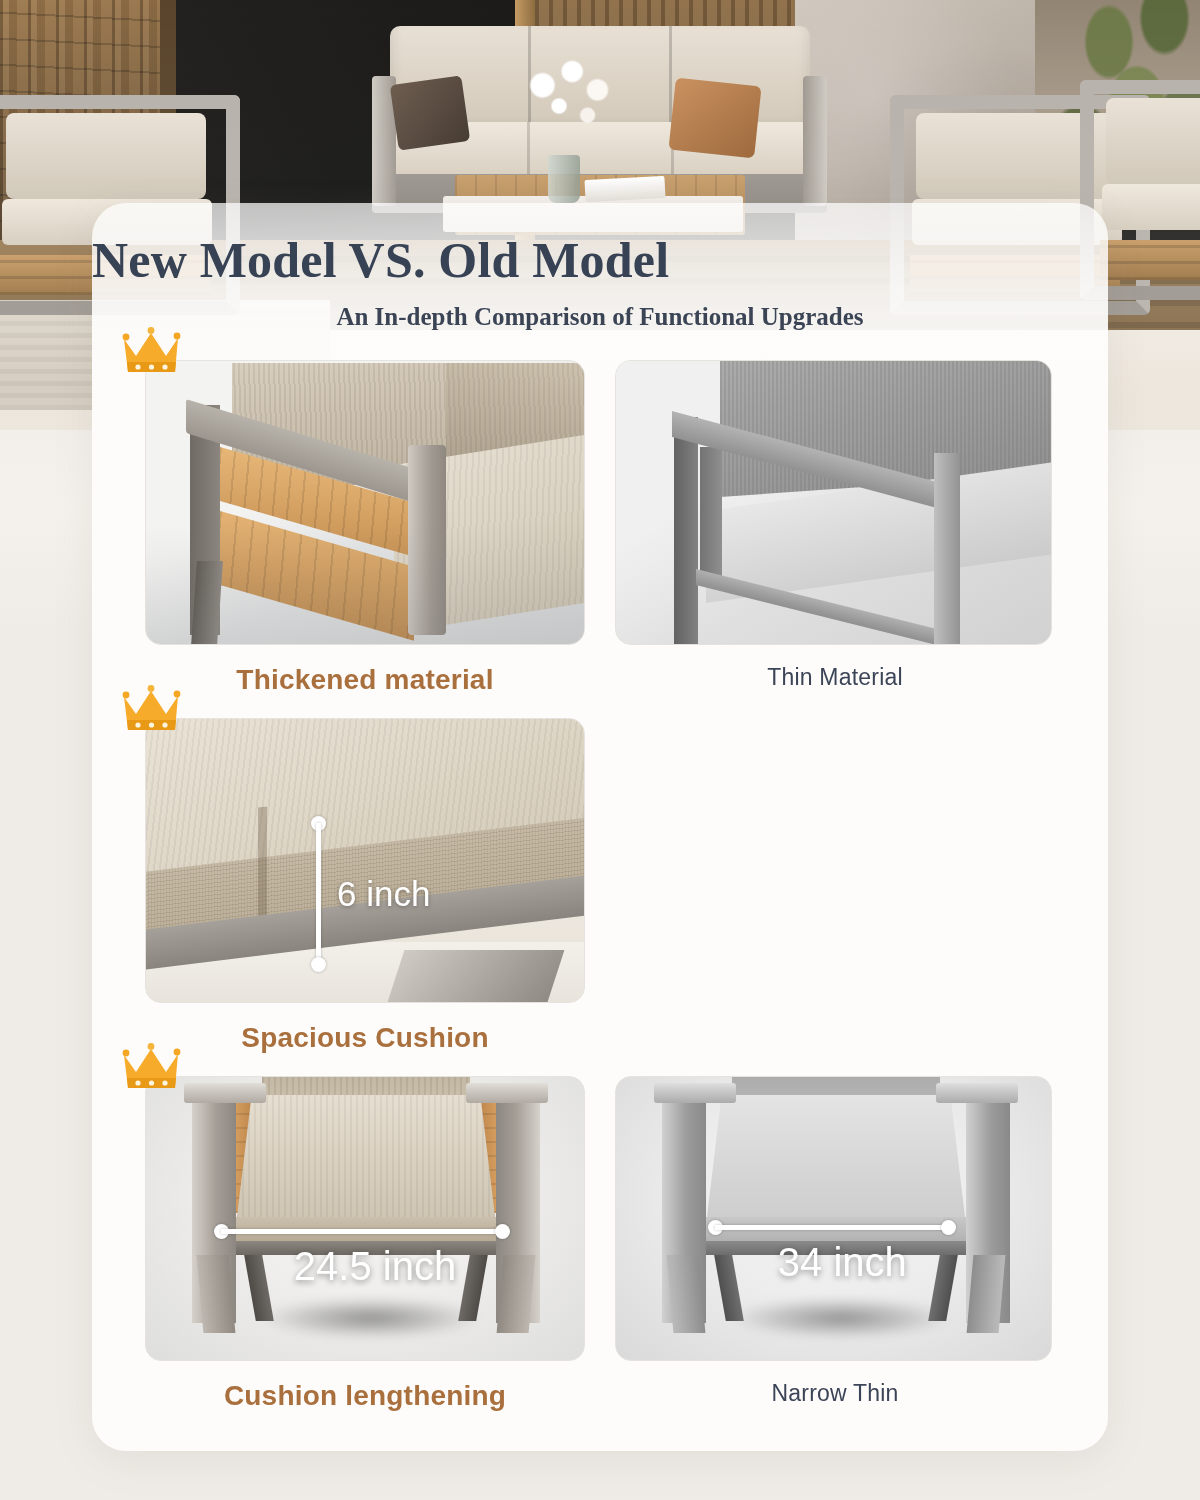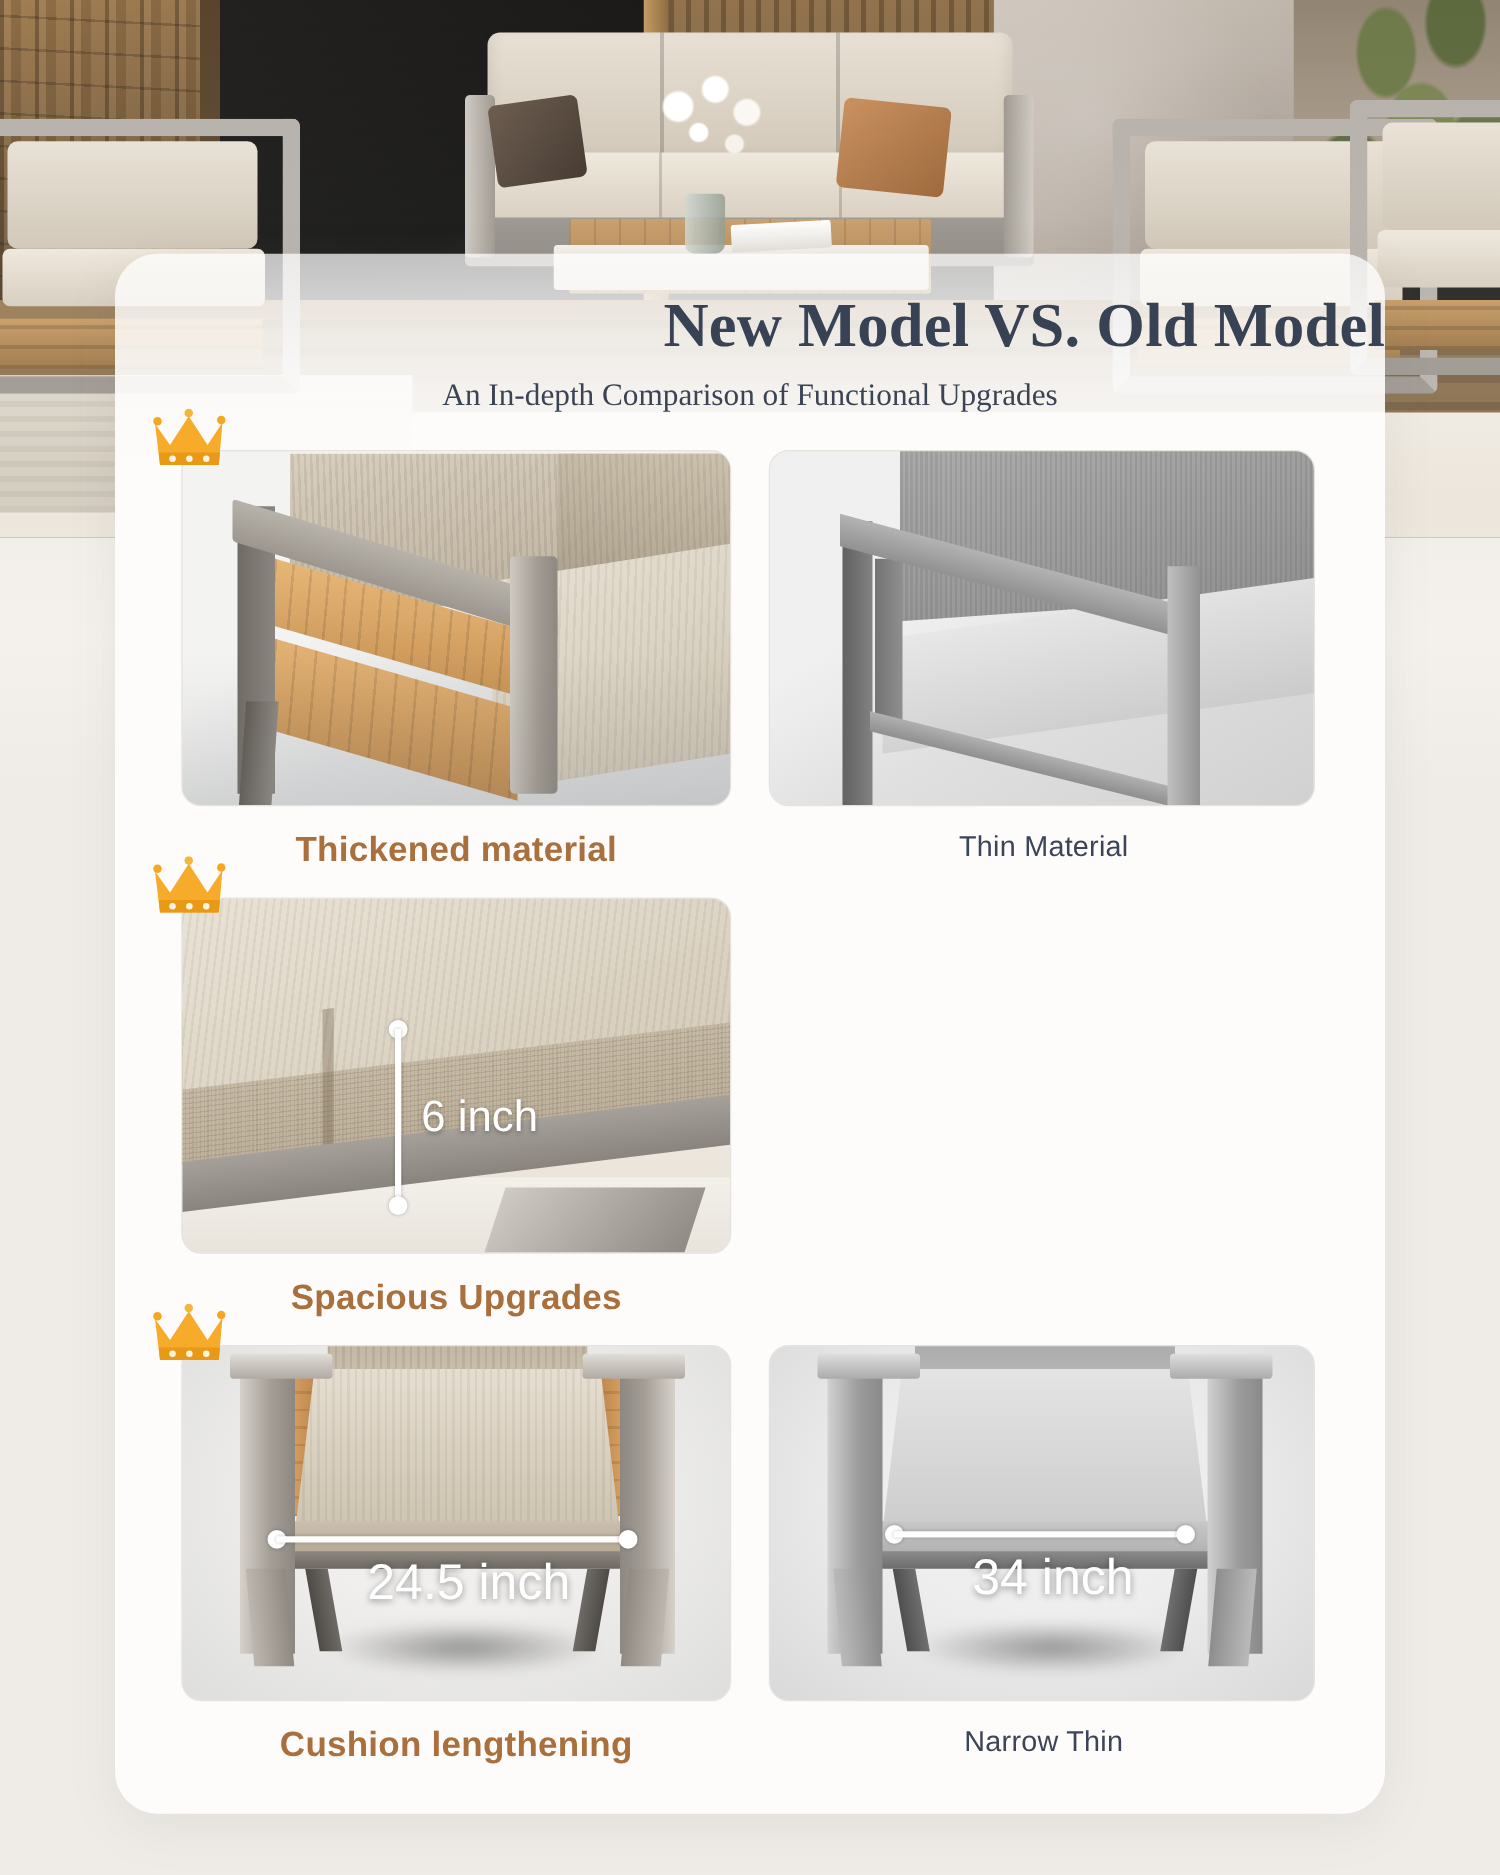--- a/index.html
+++ b/index.html
@@ -118,27 +118,27 @@
   
   .panel{
     position:absolute;left:92px;top:203px;width:1016px;height:1248px;
     background:linear-gradient(180deg,rgba(255,255,255,.72) 0,rgba(255,255,255,.88) 7%,#fdfcfa 14%,#fdfcfb 100%);
     border-radius:34px;
     box-shadow:0 10px 40px rgba(120,110,100,.10);
   }
 
   
   .title{
-    position:absolute;left:0;top:28px;width:100%;text-align:right;
+    position:absolute;left:0;top:28px;width:100%;text-align:left;
     font-family:"Liberation Serif", serif;font-weight:700;font-size:50px;
     color:#384255;letter-spacing:.2px;
   }
   .subtitle{
     position:absolute;left:0;top:100px;width:100%;text-align:center;
-    font-family:"Liberation Serif", serif;font-weight:400;font-size:25px;
+    font-family:"Liberation Serif", serif;font-weight:700;font-size:25px;
     color:#3b4455;
   }
 
   
   .grid{position:absolute;left:0;top:157px;width:100%;}
   .row{position:relative;height:358px;}
   .col{position:absolute;top:0;width:440px;}
   .col.new{left:53px;}
   .col.old{left:523px;}
 
@@ -437,21 +437,21 @@
             <div class="rail"></div>
             <div class="metal"></div>
           </div>
           <div class="mv" style="left:165px;top:97px;height:156px;">
             <span class="dot t"></span>
             <span class="line"></span>
             <span class="dot b"></span>
             <span class="lbl">6 inch</span>
           </div>
         </div>
-        <div class="cap new">Spacious Upgrades</div>
+        <div class="cap new">Spacious Cushion</div>
       </div>
 
     </div>
 
     <div class="row">
 
       <div class="col new">
         <svg class="crown" viewBox="0 0 64 46">
           <circle cx="6" cy="10" r="3.4" fill="#f5a623"></circle>
           <circle cx="31" cy="3.4" r="3.4" fill="#f5b53a"></circle>

